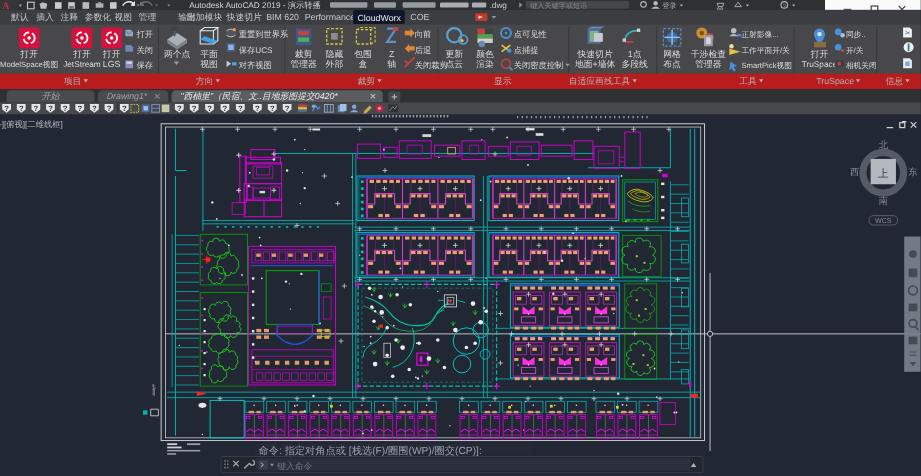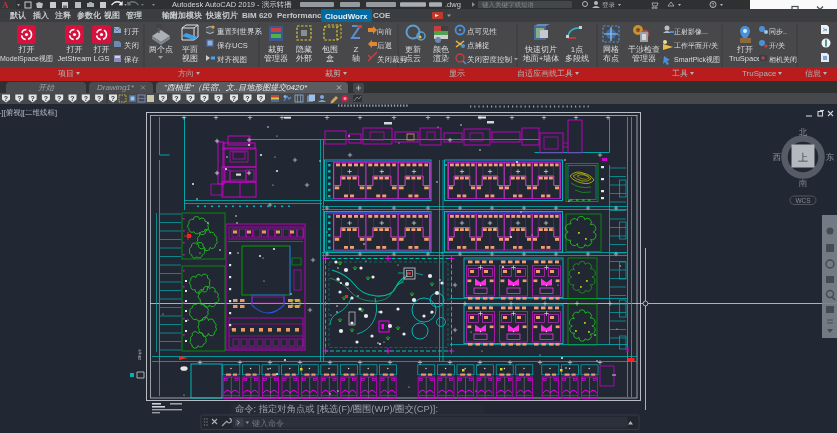--- a/index.html
+++ b/index.html
@@ -4,21 +4,21 @@
 <style>
 * { margin:0; padding:0; box-sizing:border-box; }
 html,body { width:837px; height:433px; overflow:hidden; background:#222734; font-family:"Liberation Sans", sans-serif; }
 #app { position:absolute; left:0; top:0; width:837px; height:433px; }
 .abs { position:absolute; }
 
 #titlebar { left:0; top:0; width:837px; height:9px; background:#2e3032; }
 #whitecorner { left:750px; top:0; width:87px; height:9px; background:#fafafa; }
 
 #tabrow { left:0; top:9px; width:837px; height:13px; background:#3c3d40; }
-.rtab { position:absolute; top:0; height:13px; line-height:13px; font-size:8px; color:#c6c9cb; white-space:nowrap;font-weight:bold; }
+.rtab { position:absolute; top:0; height:13px; line-height:13px; font-size:8px; color:#c6c9cb; white-space:nowrap; }
 
 #ribbon { left:0; top:22px; width:837px; height:59px; background:#48484b; }
 .plabel { position:absolute; top:0; height:14px; line-height:14px; font-size:8px; color:#b0b2b5; white-space:nowrap; }
 .tri { display:inline-block; width:0; height:0; border-left:2.5px solid transparent; border-right:2.5px solid transparent; border-top:3.5px solid #b0b2b5; margin-left:2px; vertical-align:middle; }
 #panellabels { left:0; top:67px; width:837px; height:14px; background:#b91c1c; }
 
 #filetabs { left:0; top:81px; width:837px; height:12px; background:#2f3032; }
 .ftab { position:absolute; top:1px; height:11px; line-height:11px; font-size:8px; color:#9fa1a4; background:#4a4b4e; border-radius:4px 4px 0 0; padding:0 8px; white-space:nowrap;font-style:italic; }
 
 #toolbar { left:0; top:93px; width:837px; height:11px; background:#46484c; }
@@ -88,21 +88,21 @@
     <div class="rtab" style="left:33px">插入</div>
     <div class="rtab" style="left:55px">注释</div>
     <div class="rtab" style="left:77px">参数化</div>
     <div class="rtab" style="left:104px">视图</div>
     <div class="rtab" style="left:126px">管理</div>
     <div class="rtab" style="left:162px">输出</div>
     <div class="rtab" style="left:170px">附加模块</div>
     <div class="rtab" style="left:206px">快速切片</div>
     <div class="rtab" style="left:242px">BIM 620</div>
     <div class="rtab" style="left:277px">Performance</div>
-    <div class="rtab" style="left:325px;background:#0369a1;color:#eceeef;padding:1px 4px;margin-left:-4px;border-radius:2px">CloudWorx</div>
+    <div class="rtab" style="left:325px;background:#0f172a;color:#eceeef;padding:1px 4px;margin-left:-4px;border-radius:2px">CloudWorx</div>
     <div class="rtab" style="left:373px">COE</div>
     <svg width="30" height="13" style="position:absolute;left:430px;top:0">
       <rect x="2" y="3" width="11" height="7" rx="1" fill="#c0392b"></rect>
       <path d="M5,5 l4,1.5 -4,1.5z" fill="#eee"></path>
       <path d="M17,5.5 l4,0 -2,2.5z" fill="#9a9da0"></path>
     </svg>
   </div>
   <div class="abs" id="ribbon">
     <svg width="837" height="59" style="position:absolute;left:0;top:0">
 

